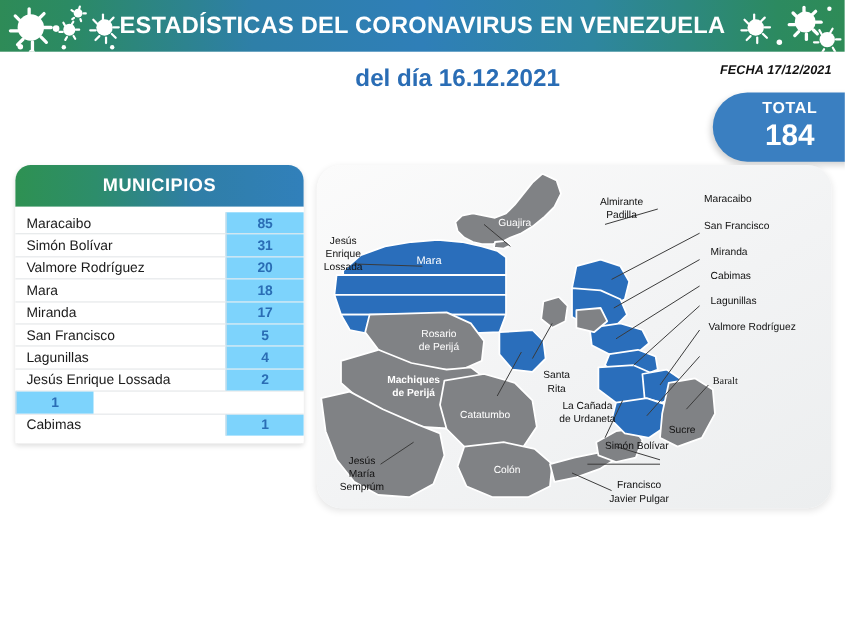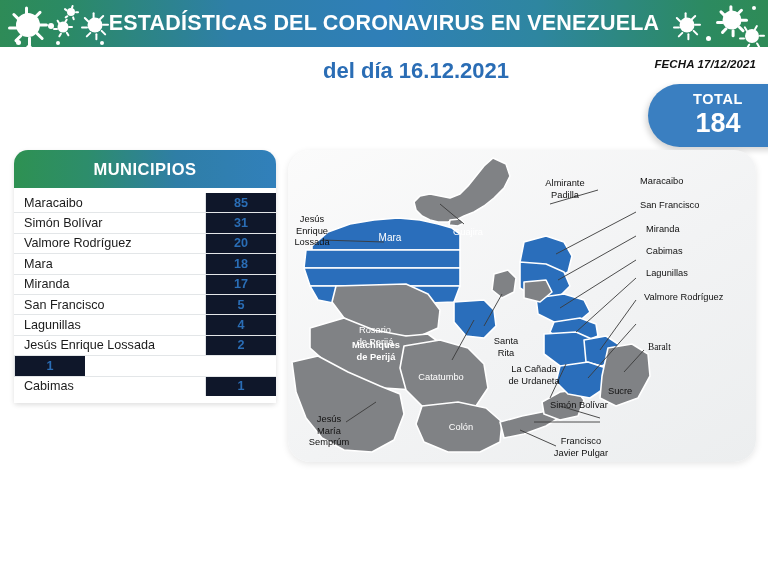--- a/index.html
+++ b/index.html
@@ -75,21 +75,21 @@
   .trow{
     display:flex;align-items:center;height:19.4px;
     border-bottom:1px solid #e3e6e8;
   }
   .trow:last-child{border-bottom:none;}
   .tname{
     flex:1;padding-left:10px;font-size:12.6px;color:#1b1b1b;white-space:nowrap;
   }
   .tval{
     width:70px;height:100%;
-    background:#0f172a;border-left:1px solid #dfe2e5;
+    background:#7dd3fc;border-left:1px solid #dfe2e5;
     display:flex;align-items:center;justify-content:center;
     color:#2a6db5;font-weight:bold;font-size:12.6px;
   }
 
   
   .map-panel{
     position:absolute;left:288px;top:150px;width:468px;height:312px;
     background:linear-gradient(150deg,#fbfbfb 0%,#f2f3f4 55%,#eceeef 100%);
     border-radius:22px;
     box-shadow:0 2px 7px rgba(0,0,0,.10);
@@ -309,23 +309,23 @@
         <path d="M256,184 L288,182 L306,190 L310,206 L296,218 L272,216 L256,204 Z" fill="#2a6ebb"></path>
 
         <path d="M296,190 L318,186 L330,194 L330,208 L314,216 L298,212 Z" fill="#2a6ebb"></path>
 
         <path d="M272,216 L300,212 L318,218 L320,236 L302,248 L280,244 L268,232 Z" fill="#2a6ebb"></path>
 
         <path d="M320,198 L344,194 L360,204 L362,226 L350,248 L328,256 L312,248 L314,226 Z" fill="#808285"></path>
       </g>
     </svg>
 
-    <div class="mlabel inner ctr" style="left:150px;top:47px;width:60px;margin-top:30px;">Guajira</div>
+    <div class="mlabel inner ctr" style="left:150px;top:47px;width:60px;">Guajira</div>
     <div class="mlabel inner ctr" style="left:72px;top:82px;width:60px;font-size:10px;">Mara</div>
-    <div class="mlabel inner ctr" style="left:52px;top:148px;width:70px;margin-top:27px;">
+    <div class="mlabel inner ctr" style="left:76px;top:148px;width:70px;">
       <span>Rosario</span><br>
       <span>de Perijá</span>
     </div>
     <div class="mlabel inner ctr" style="left:48px;top:190px;width:80px;font-weight:bold;">
       <span>Machiques</span><br>
       <span>de Perijá</span>
     </div>
     <div class="mlabel inner ctr" style="left:118px;top:222px;width:70px;">Catatumbo</div>
     <div class="mlabel inner ctr" style="left:148px;top:272px;width:50px;">Colón</div>
 

